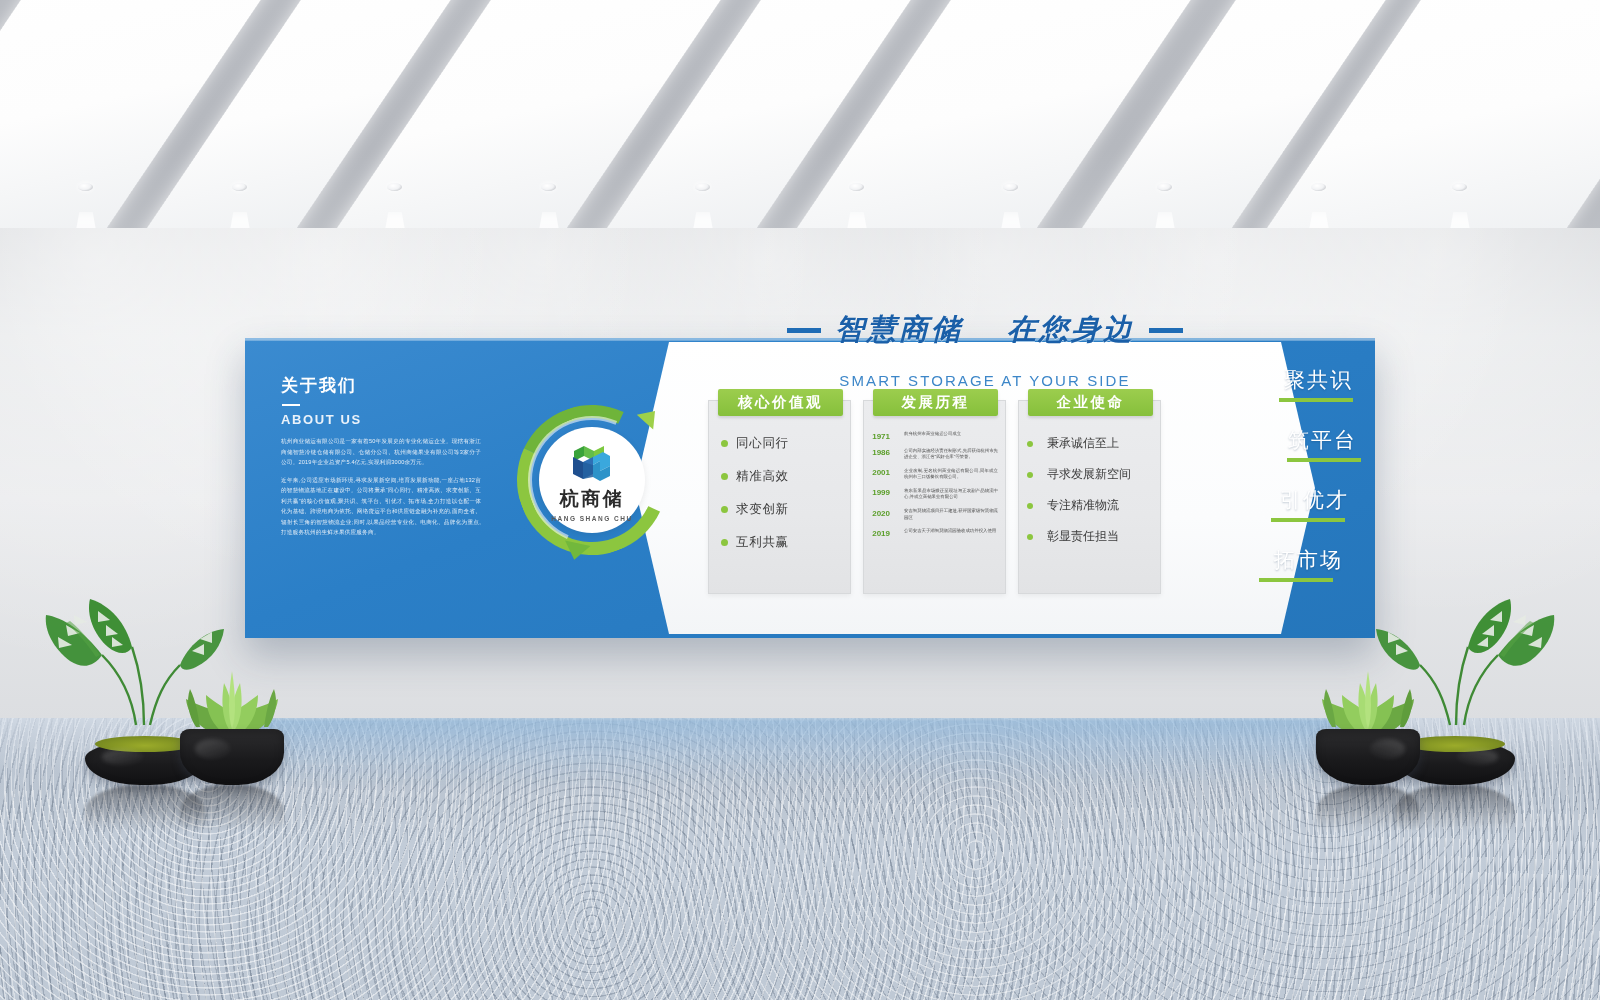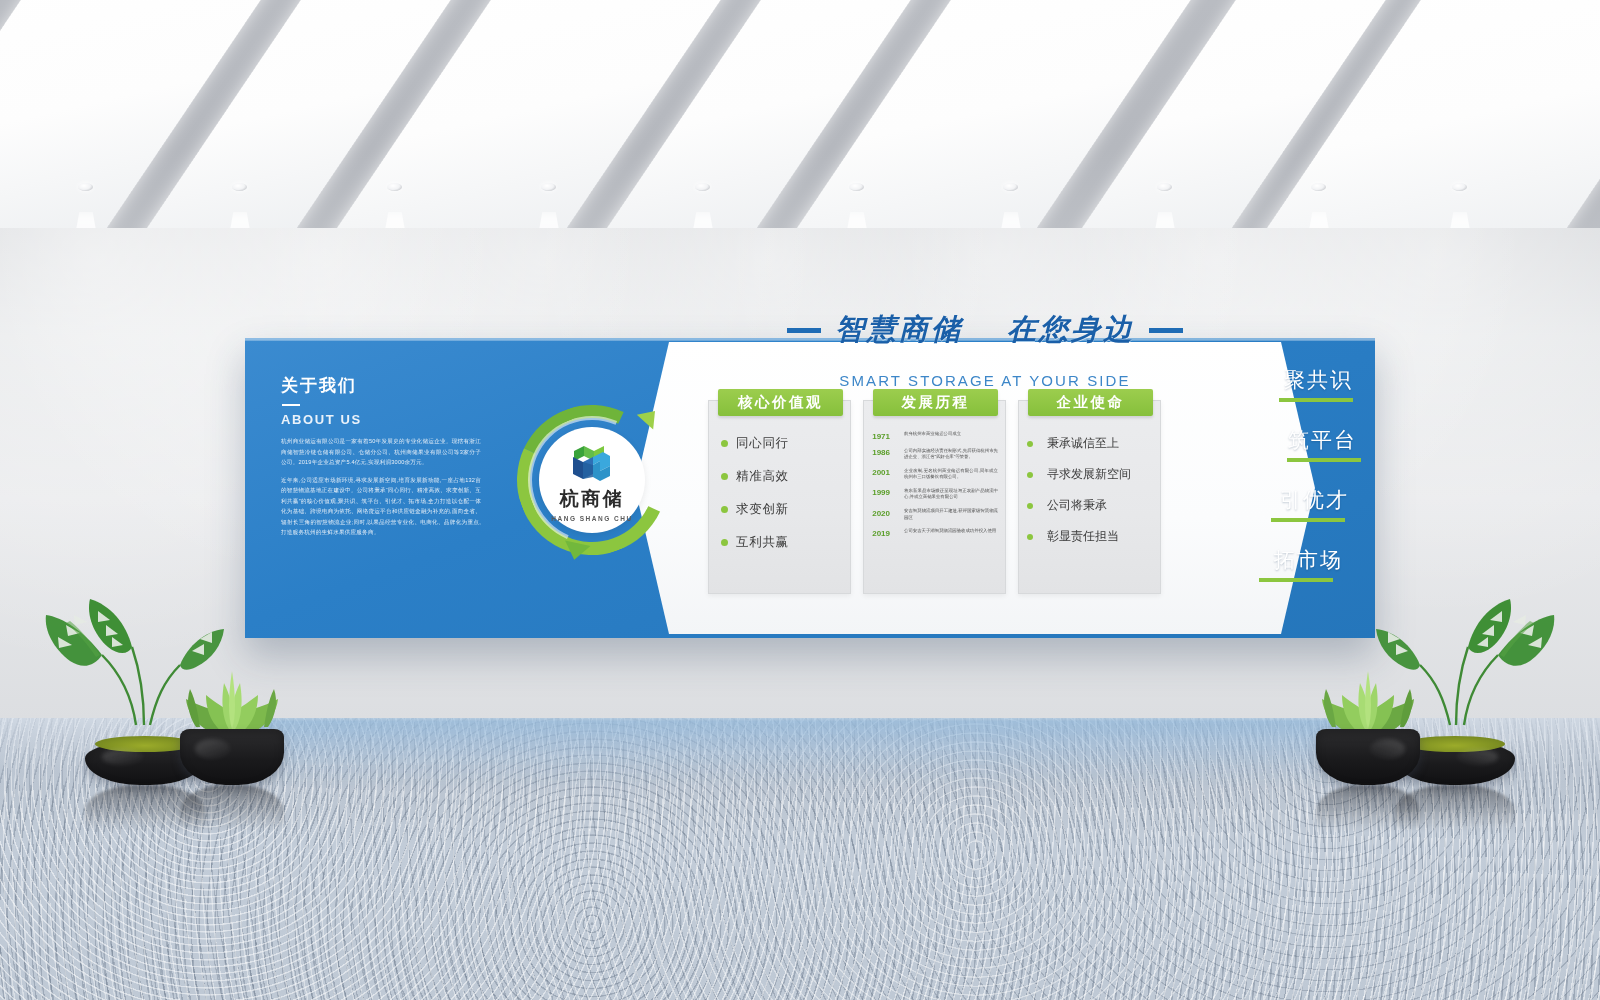--- a/index.html
+++ b/index.html
@@ -403,21 +403,21 @@
           <div class="bullet-row" data-interactable="false">
             <span class="dot" data-interactable="false"></span>
             <span class="bullet-txt" data-interactable="false">秉承诚信至上</span>
           </div>
           <div class="bullet-row" data-interactable="false">
             <span class="dot" data-interactable="false"></span>
             <span class="bullet-txt" data-interactable="false">寻求发展新空间</span>
           </div>
           <div class="bullet-row" data-interactable="false">
             <span class="dot" data-interactable="false"></span>
-            <span class="bullet-txt" data-interactable="false">公司将秉承</span>
+            <span class="bullet-txt" data-interactable="false">专注精准物流</span>
           </div>
           <div class="bullet-row" data-interactable="false">
             <span class="dot" data-interactable="false"></span>
             <span class="bullet-txt" data-interactable="false">彰显责任担当</span>
           </div>
         </div>
       </div>
     </div>
 
     <div class="keys" data-interactable="false">

